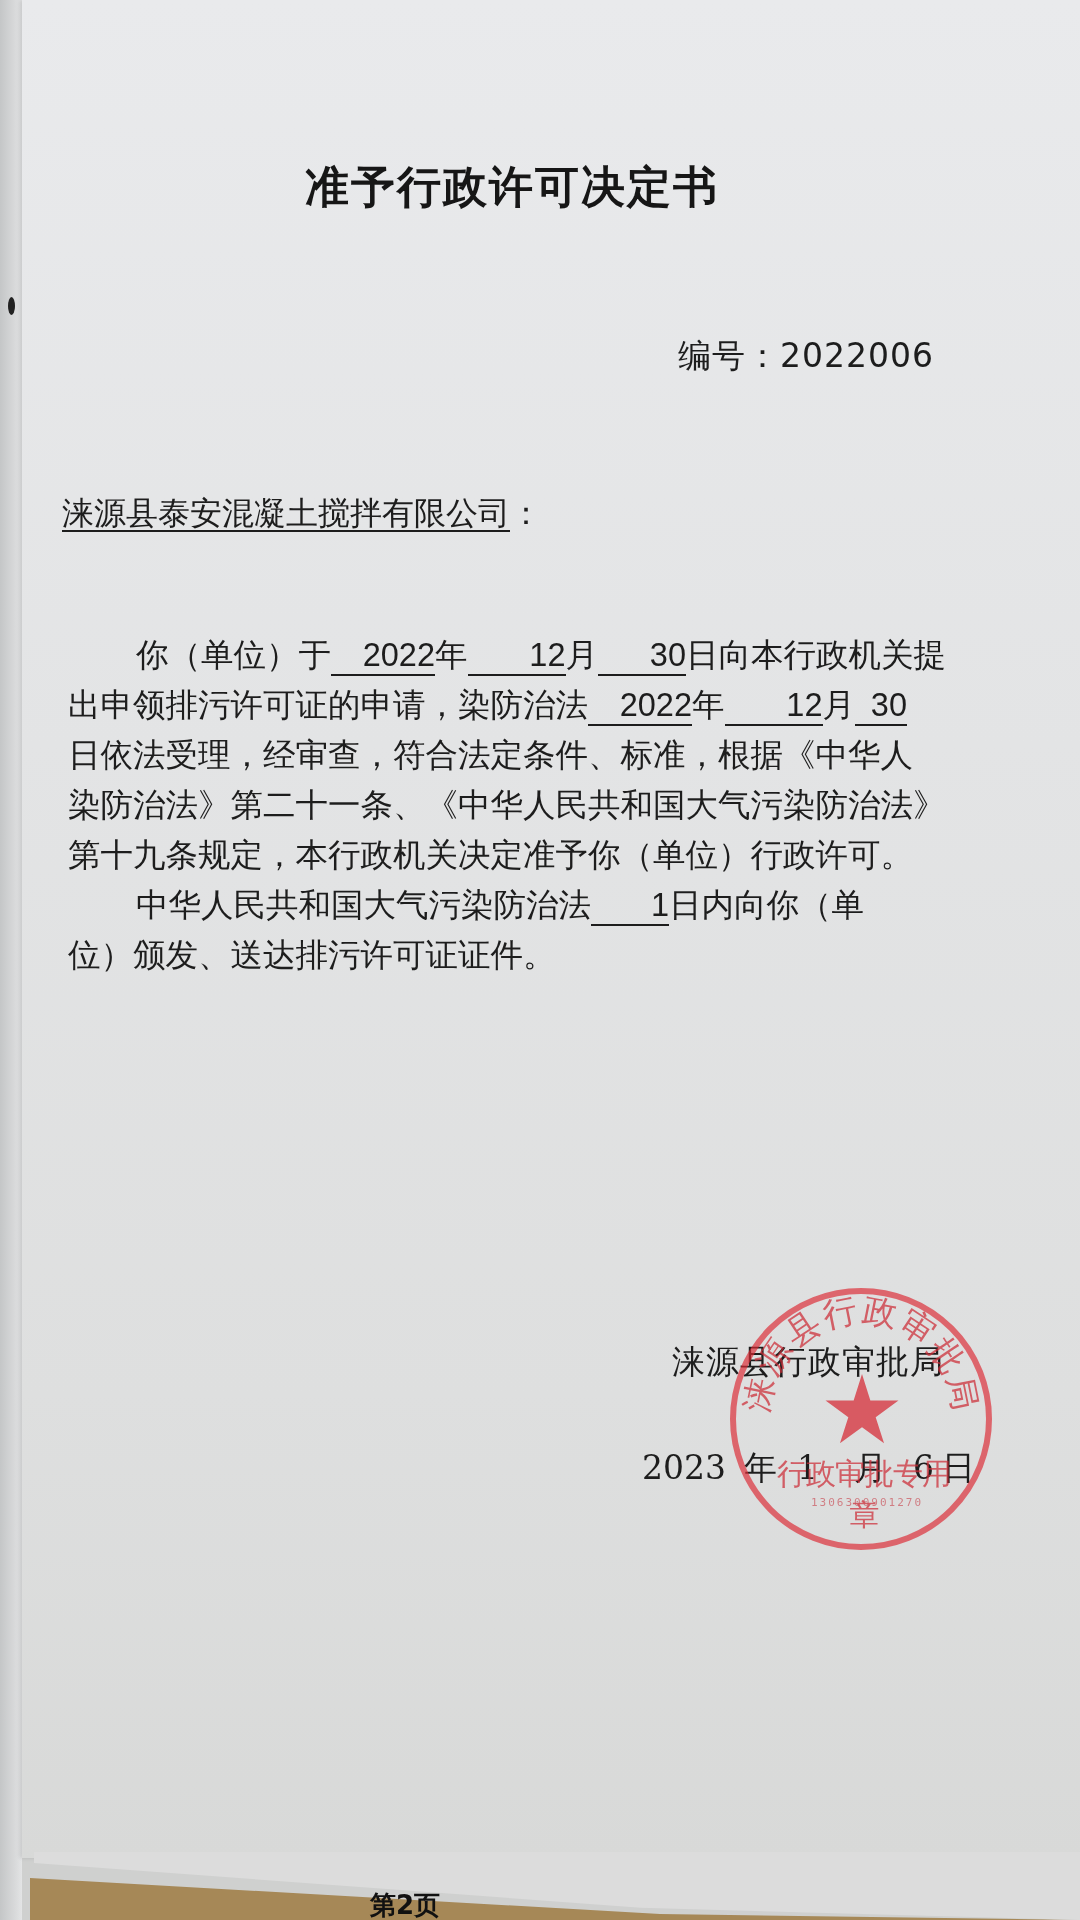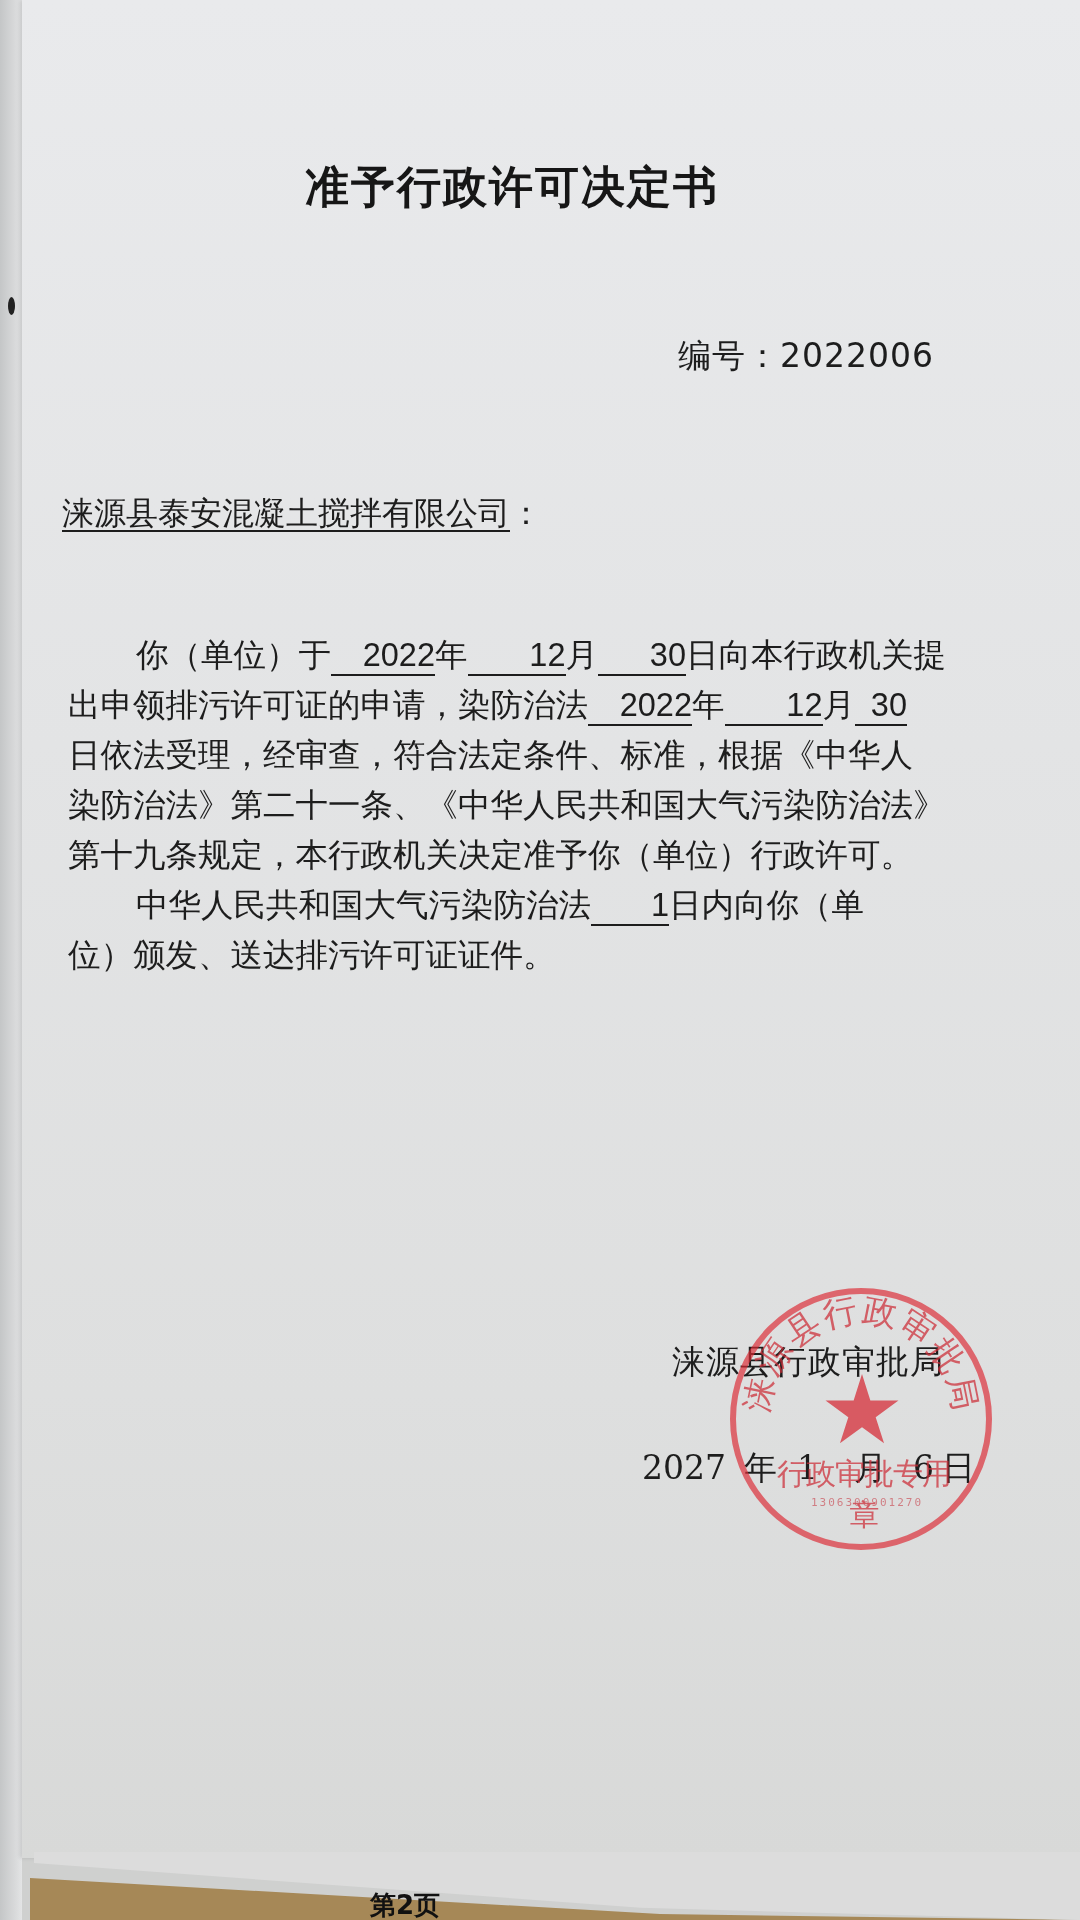--- a/index.html
+++ b/index.html
@@ -120,21 +120,21 @@
   <span class="line">第十九条规定，本行政机关决定准予你（单位）行政许可。</span>
   <span class="line indent">
     <span>中华人民共和国大气污染防治法</span><span class="blank" style="width:78px">1</span><span>日内向你（单</span>
   </span>
   <span class="line">位）颁发、送达排污许可证证件。</span>
 </div>
 
 <div class="signature">涞源县行政审批局</div>
 
 <div class="sign-date">
-  <span style="margin-right:18px;">2027</span><span style="margin-right:20px;">年</span><span style="margin-right:36px;">1</span><span style="margin-right:26px;">月</span><span style="margin-right:8px;">6</span><span>日</span>
+  <span style="margin-right:18px;">2023</span><span style="margin-right:20px;">年</span><span style="margin-right:36px;">1</span><span style="margin-right:26px;">月</span><span style="margin-right:8px;">6</span><span>日</span>
 </div>
 
 <div class="stamp">
   <svg class="stamp-top" viewBox="0 0 250 250">
     <defs>
       <path id="arc" d="M 38 150 A 92 92 0 1 1 212 150" fill="none"></path>
     </defs>
     <text font-size="34" fill="rgba(205,45,55,0.85)" font-family="DejaVu Sans, sans-serif" letter-spacing="2">
       <textPath href="#arc" startOffset="50%" text-anchor="middle">涞源县行政审批局</textPath>
     </text>

